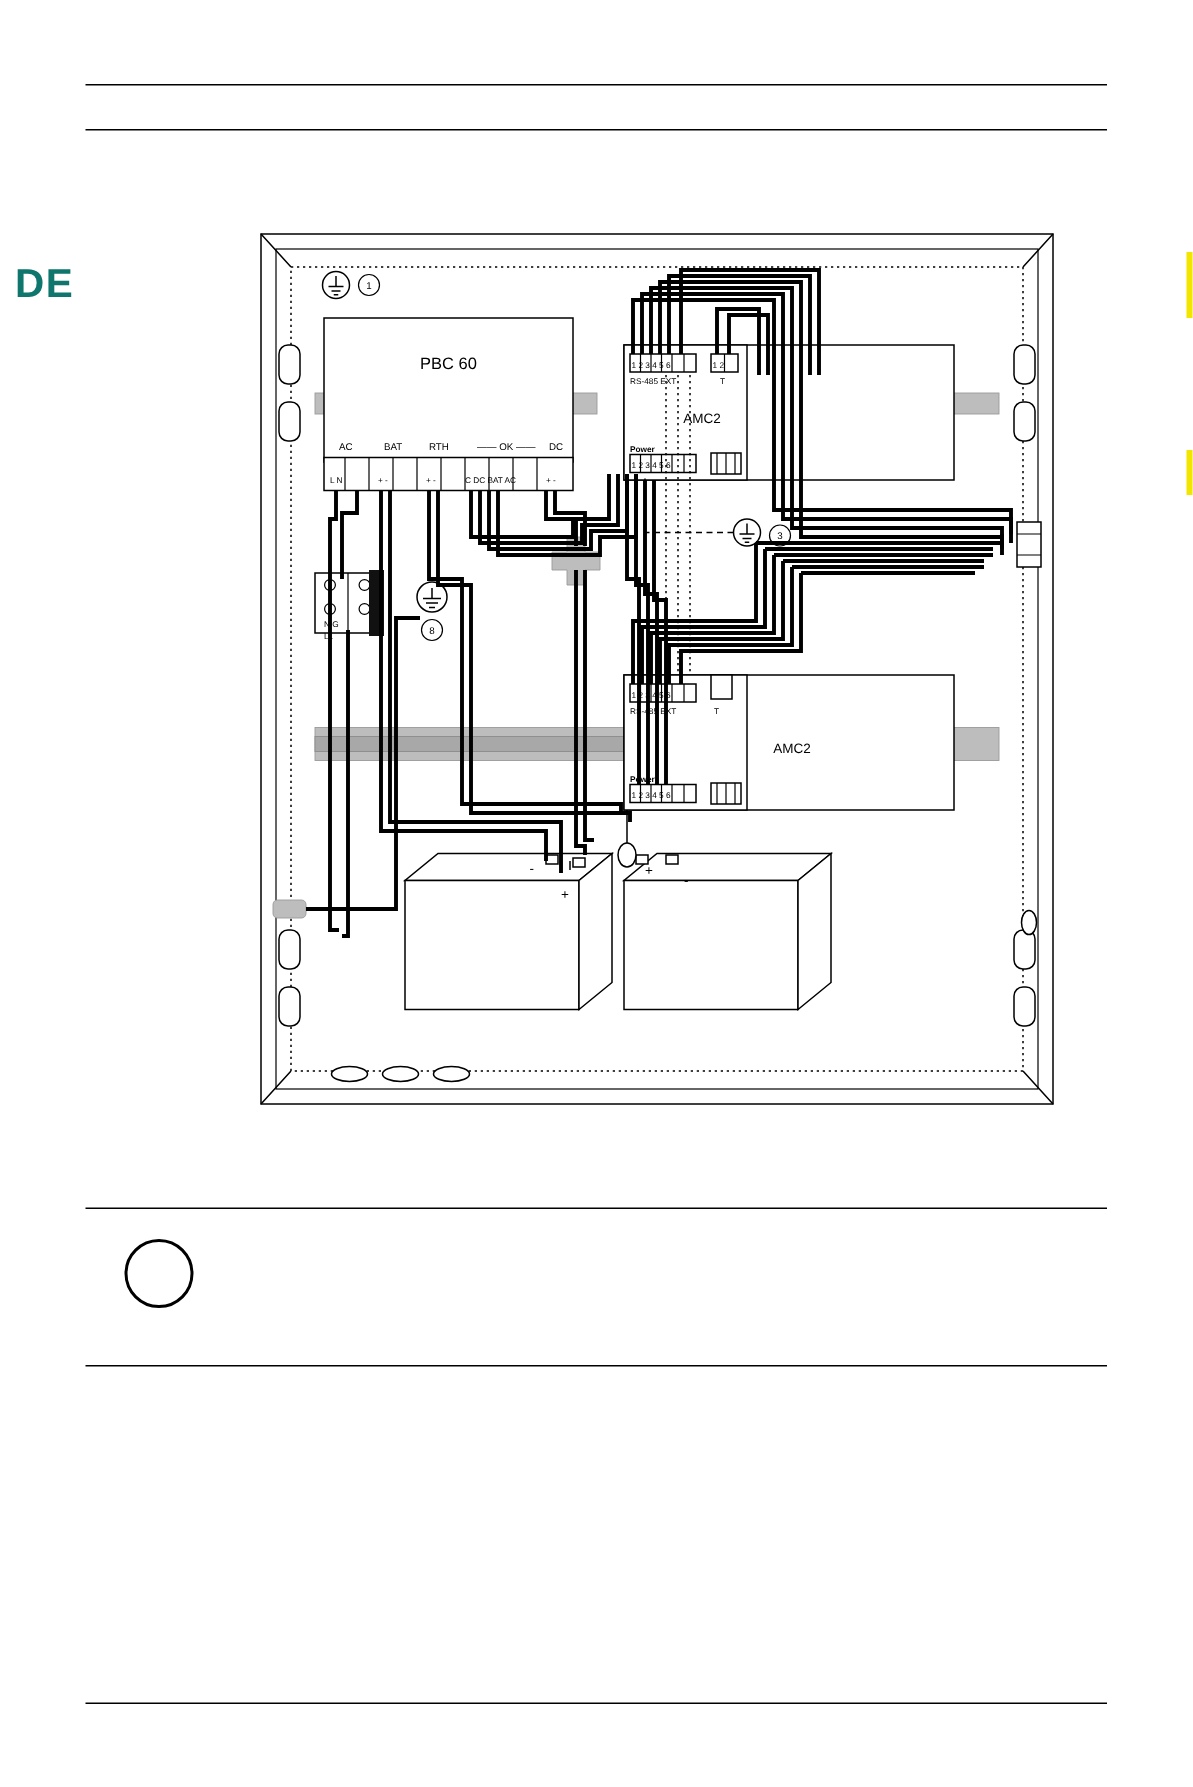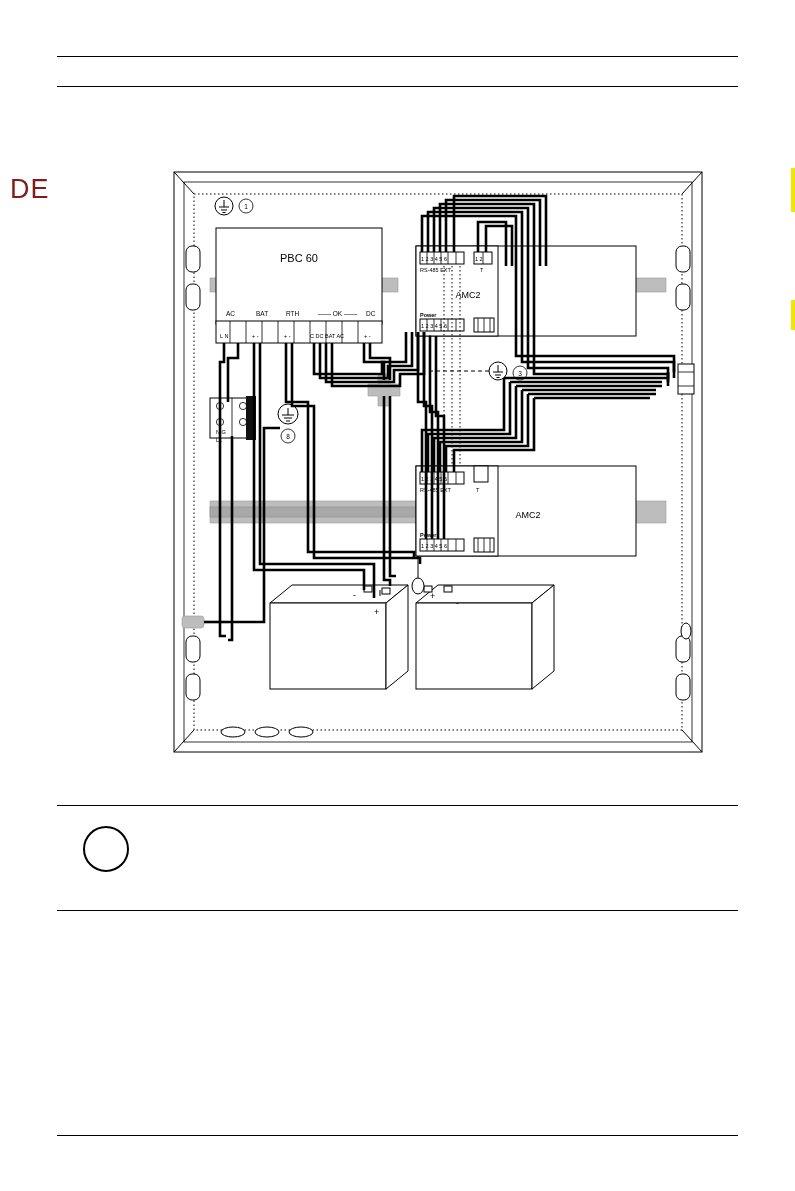--- a/index.html
+++ b/index.html
@@ -46,23 +46,23 @@
     height: 42px;
     background: #ffffff;
     display: flex;
     align-items: center;
     justify-content: flex-start;
     padding-left: 10px;
     box-sizing: border-box;
   }
   .lang-tab span {
     font-size: 27px;
-    font-weight: normal;
+    font-weight: bold;
     letter-spacing: 1px;
-    color: #7f1d1d;
+    color: #0f766e;
   }
 
   
   .edge-mark {
     position: absolute;
     right: 0;
     width: 4px;
     background: #f2e500;
   }
   .edge-mark.m1 { top: 168px; height: 44px; }
@@ -77,21 +77,21 @@
     height: 46px;
     border: 2px solid #000;
     border-radius: 50%;
     box-sizing: border-box;
   }
 
   
   .figure {
     position: absolute;
     left: 168px;
-    top: 166px;
+    top: 150px;
     width: 540px;
     height: 592px;
   }
   .figure svg { display: block; }
 </style>
 </head>
 <body>
 
 <div class="page">
 

